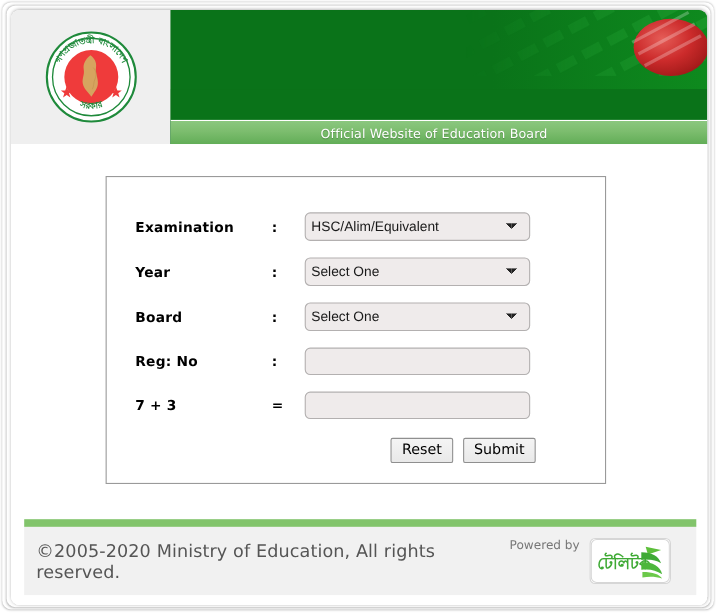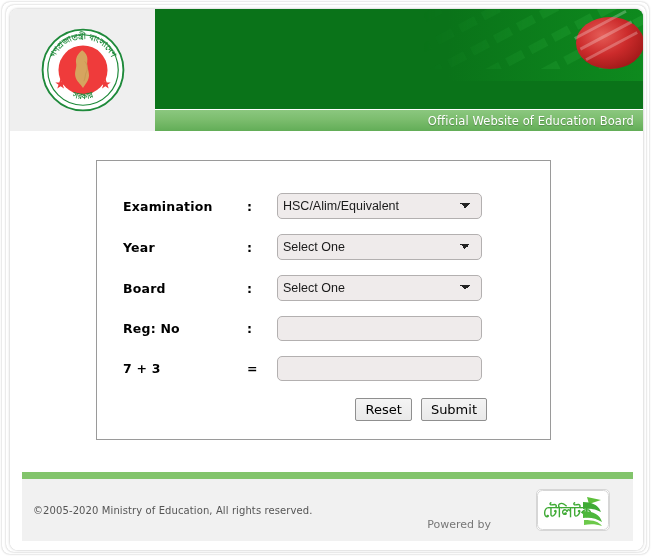--- a/index.html
+++ b/index.html
@@ -95,21 +95,21 @@
   #official-bar {
     position: absolute;
     left: 0;
     right: 0;
     bottom: 0;
     height: 21px;
     background: linear-gradient(to bottom, #8bc77f 0%, #7cbd6e 45%, #62ad57 100%);
     z-index: 4;
     display: flex;
     align-items: center;
-    justify-content: flex-end;
+    justify-content: center;
     border-top: 1px solid #ffffff;
   }
   #official-text {
     color: #ffffff;
     font-size: 11.5px;
     padding-right: 9px;
     letter-spacing: 0.1px;
     text-shadow: 0 1px 1px rgba(0,0,0,0.25);
   }
 
@@ -219,31 +219,30 @@
     position: absolute;
     left: 12px;
     right: 10px;
     top: 18px;
     bottom: 9px;
     background: #f1f1f1;
     display: flex;
     align-items: center;
   }
   #copyright {
-    font-size: 10px;
+    font-size: 16px;
     color: #555555;
     padding-left: 11px;
     flex: 1;
     letter-spacing: 0.1px;
   }
   #powered-wrap {
     display: flex;
-    align-items: flex-end;
+    align-items: flex-start;
     padding-right: 23px;
-    gap: 36px;
   }
   #powered-label {
     font-size: 11px;
     color: #777777;
     padding-right: 9px;
   }
   #teletalk-logo {
     width: 72px;
     height: 40px;
     background: #ffffff;

